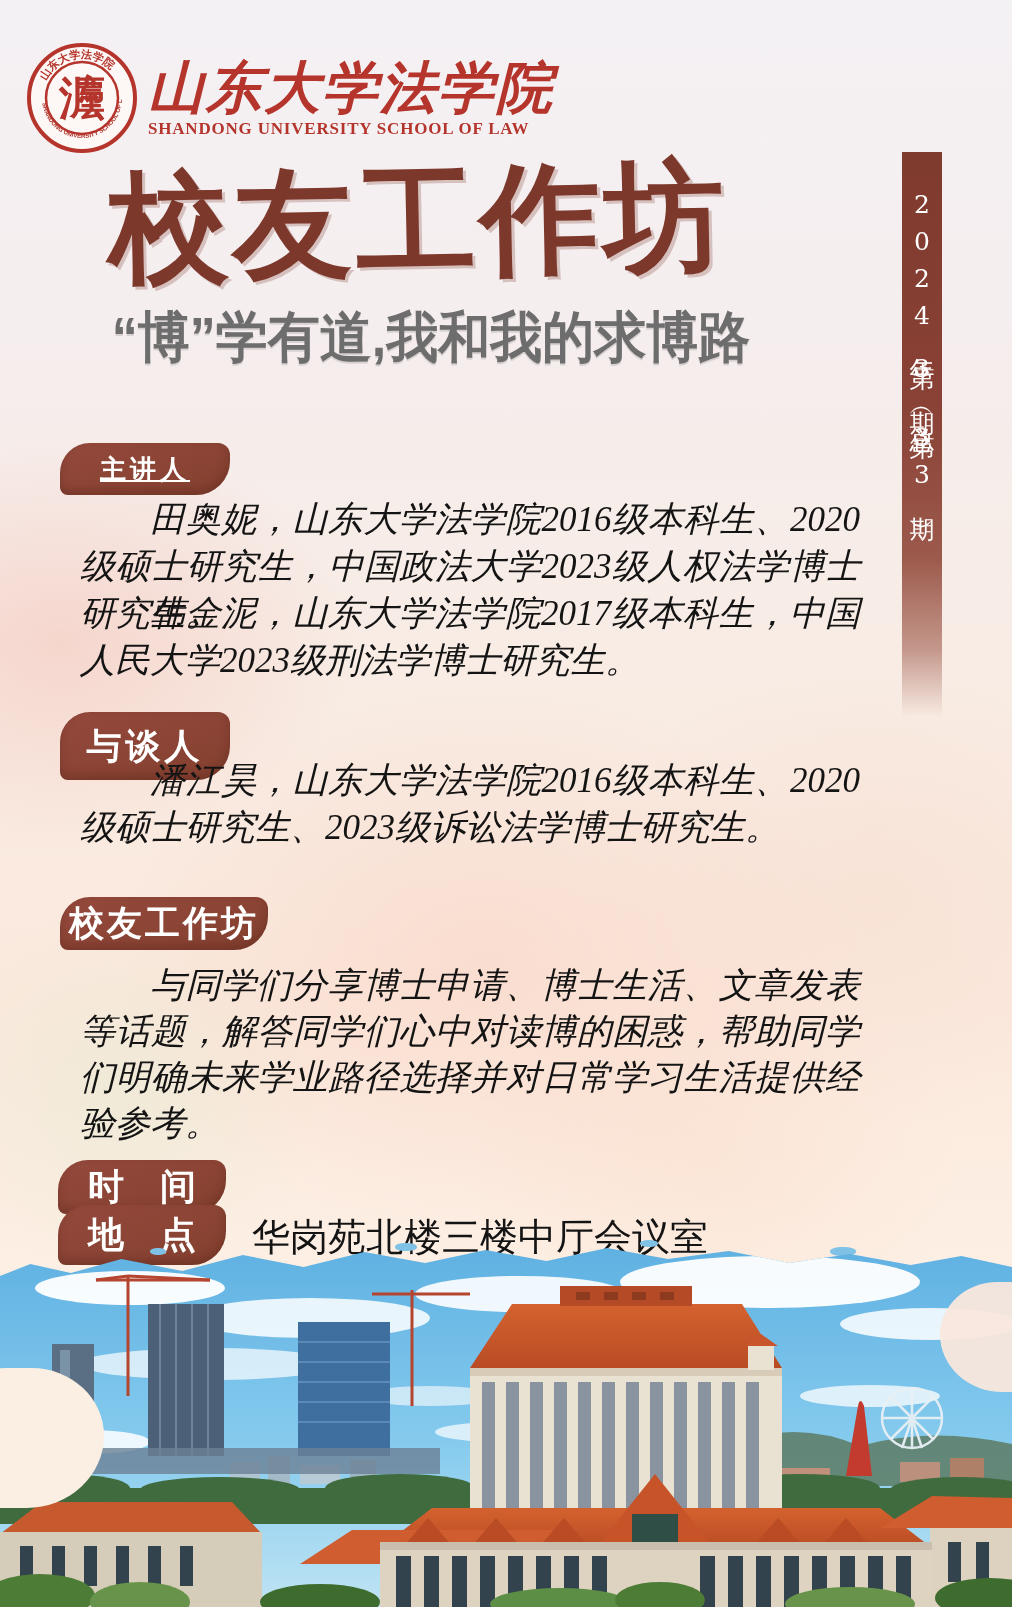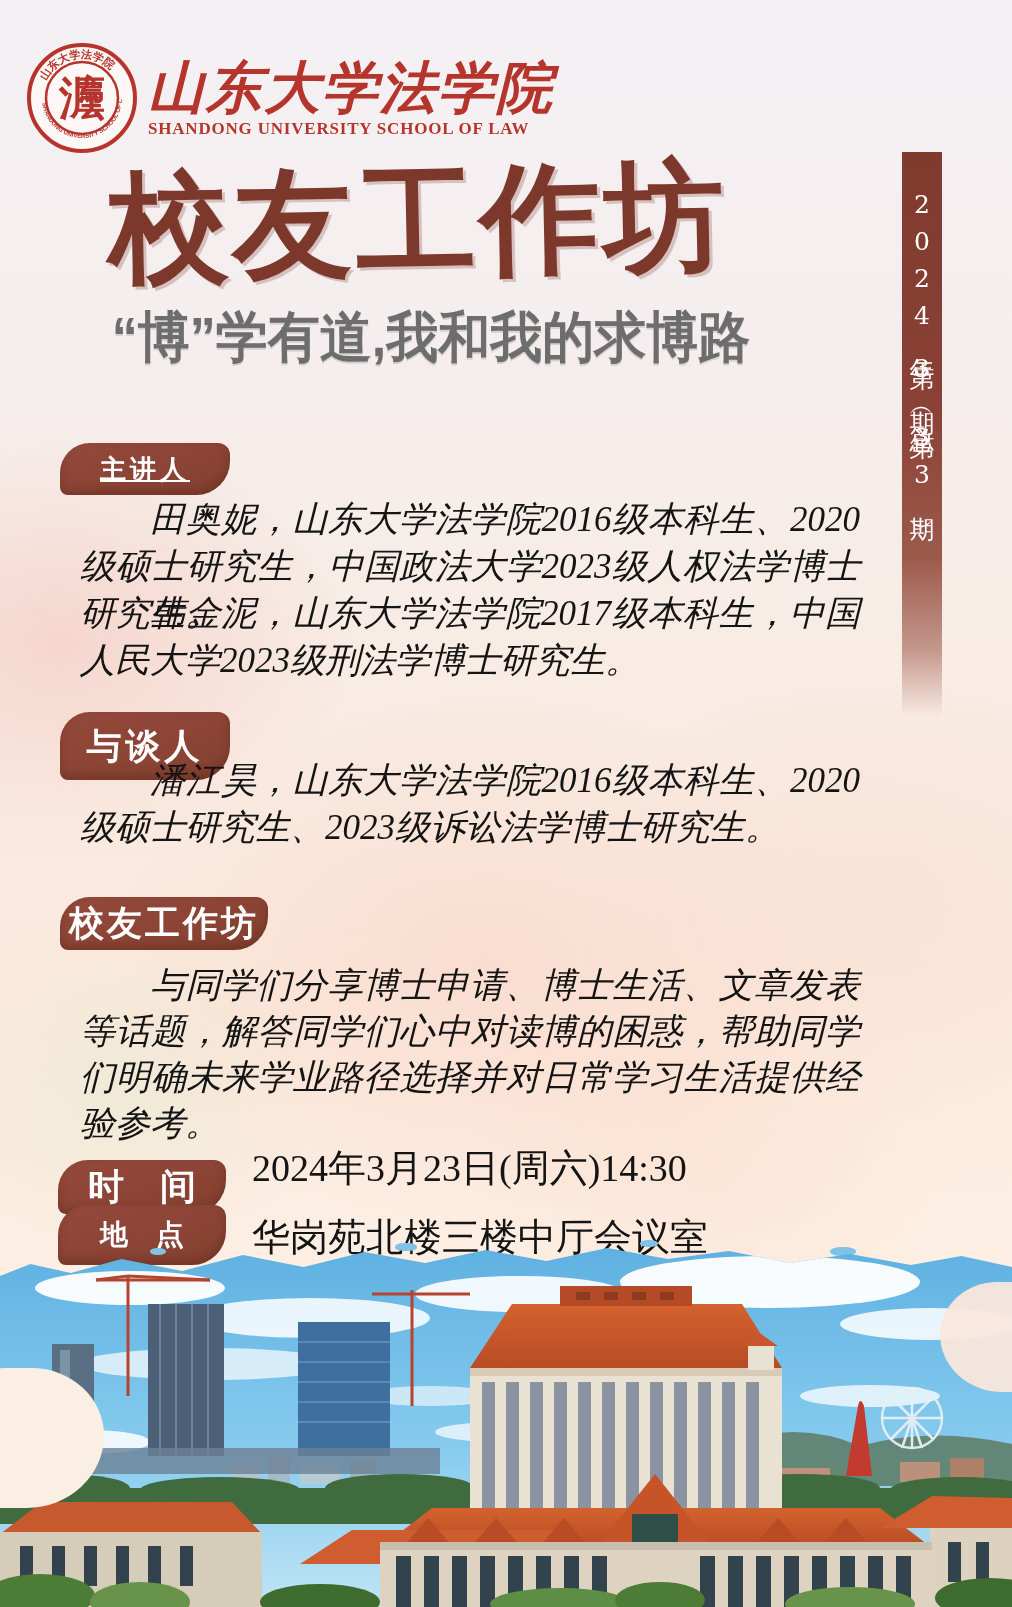--- a/index.html
+++ b/index.html
@@ -59,21 +59,21 @@
     box-shadow:inset 0 -5px 10px rgba(60,20,12,0.25);
   }
   .badge::after {
     content:""; position:absolute; top:-6px; right:-3px; width:26px; height:16px;
     background:#a05a4b; border-radius:10% 100% 0 80%; z-index:-1; opacity:0.85;
   }
   .badge-speakers   { top:443px; left:60px;  width:170px; height:52px; font-size:26px; letter-spacing:4px;text-decoration:underline; }
   .badge-discussant { top:712px; left:60px;  width:170px; height:68px; font-size:35px; letter-spacing:4px; }
   .badge-content    { top:897px; left:60px;  width:208px; height:53px; font-size:35px; letter-spacing:3px; }
   .badge-time       { top:1160px; left:58px; width:168px; height:54px; font-size:36px; }
-  .badge-place      { top:1205px; left:58px; width:168px; height:60px; font-size:28px; }
+  .badge-place      { top:1205px; left:58px; width:168px; height:60px; font-size:36px; }
   
   .para {
     position:absolute; left:80px; width:780px; color:#141414;
     font-size:35px; line-height:47px; text-align:justify; text-indent:70px;
     font-family:"Liberation Serif","DejaVu Serif",serif;
     font-style:italic;
   }
   .para-speakers-1 { top:496px; }
   .para-speakers-2 { top:590px; }
   .para-discussant { top:757px; }
@@ -137,21 +137,20 @@
   <div class="para para-speakers-1">田奥妮，山东大学法学院2016级本科生、2020级硕士研究生，中国政法大学2023级人权法学博士研究生。</div>
   <div class="para para-speakers-2">韩金泥，山东大学法学院2017级本科生，中国人民大学2023级刑法学博士研究生。</div>
 
   <div class="badge badge-discussant">与谈人</div>
   <div class="para para-discussant">潘江昊，山东大学法学院2016级本科生、2020级硕士研究生、2023级诉讼法学博士研究生。</div>
 
   <div class="badge badge-content">校友工作坊</div>
   <div class="para para-content">与同学们分享博士申请、博士生活、文章发表等话题，解答同学们心中对读博的困惑，帮助同学们明确未来学业路径选择并对日常学习生活提供经验参考。</div>
 
   <div class="badge badge-time">时　间</div>
-  <div class="info-value info-value-time">2024年3月23日(周六)14:30</div>
   <div class="badge badge-place">地　点</div>
   <div class="info-value info-value-place">华岗苑北楼三楼中厅会议室</div>
 
   <div class="fleck fleck1"></div>
   <div class="fleck fleck2"></div>
   <div class="fleck fleck3"></div>
   <div class="fleck fleck4"></div>
 
   <div class="photo">
     <svg width="1012" height="361" viewBox="0 0 1012 361" preserveAspectRatio="none">

